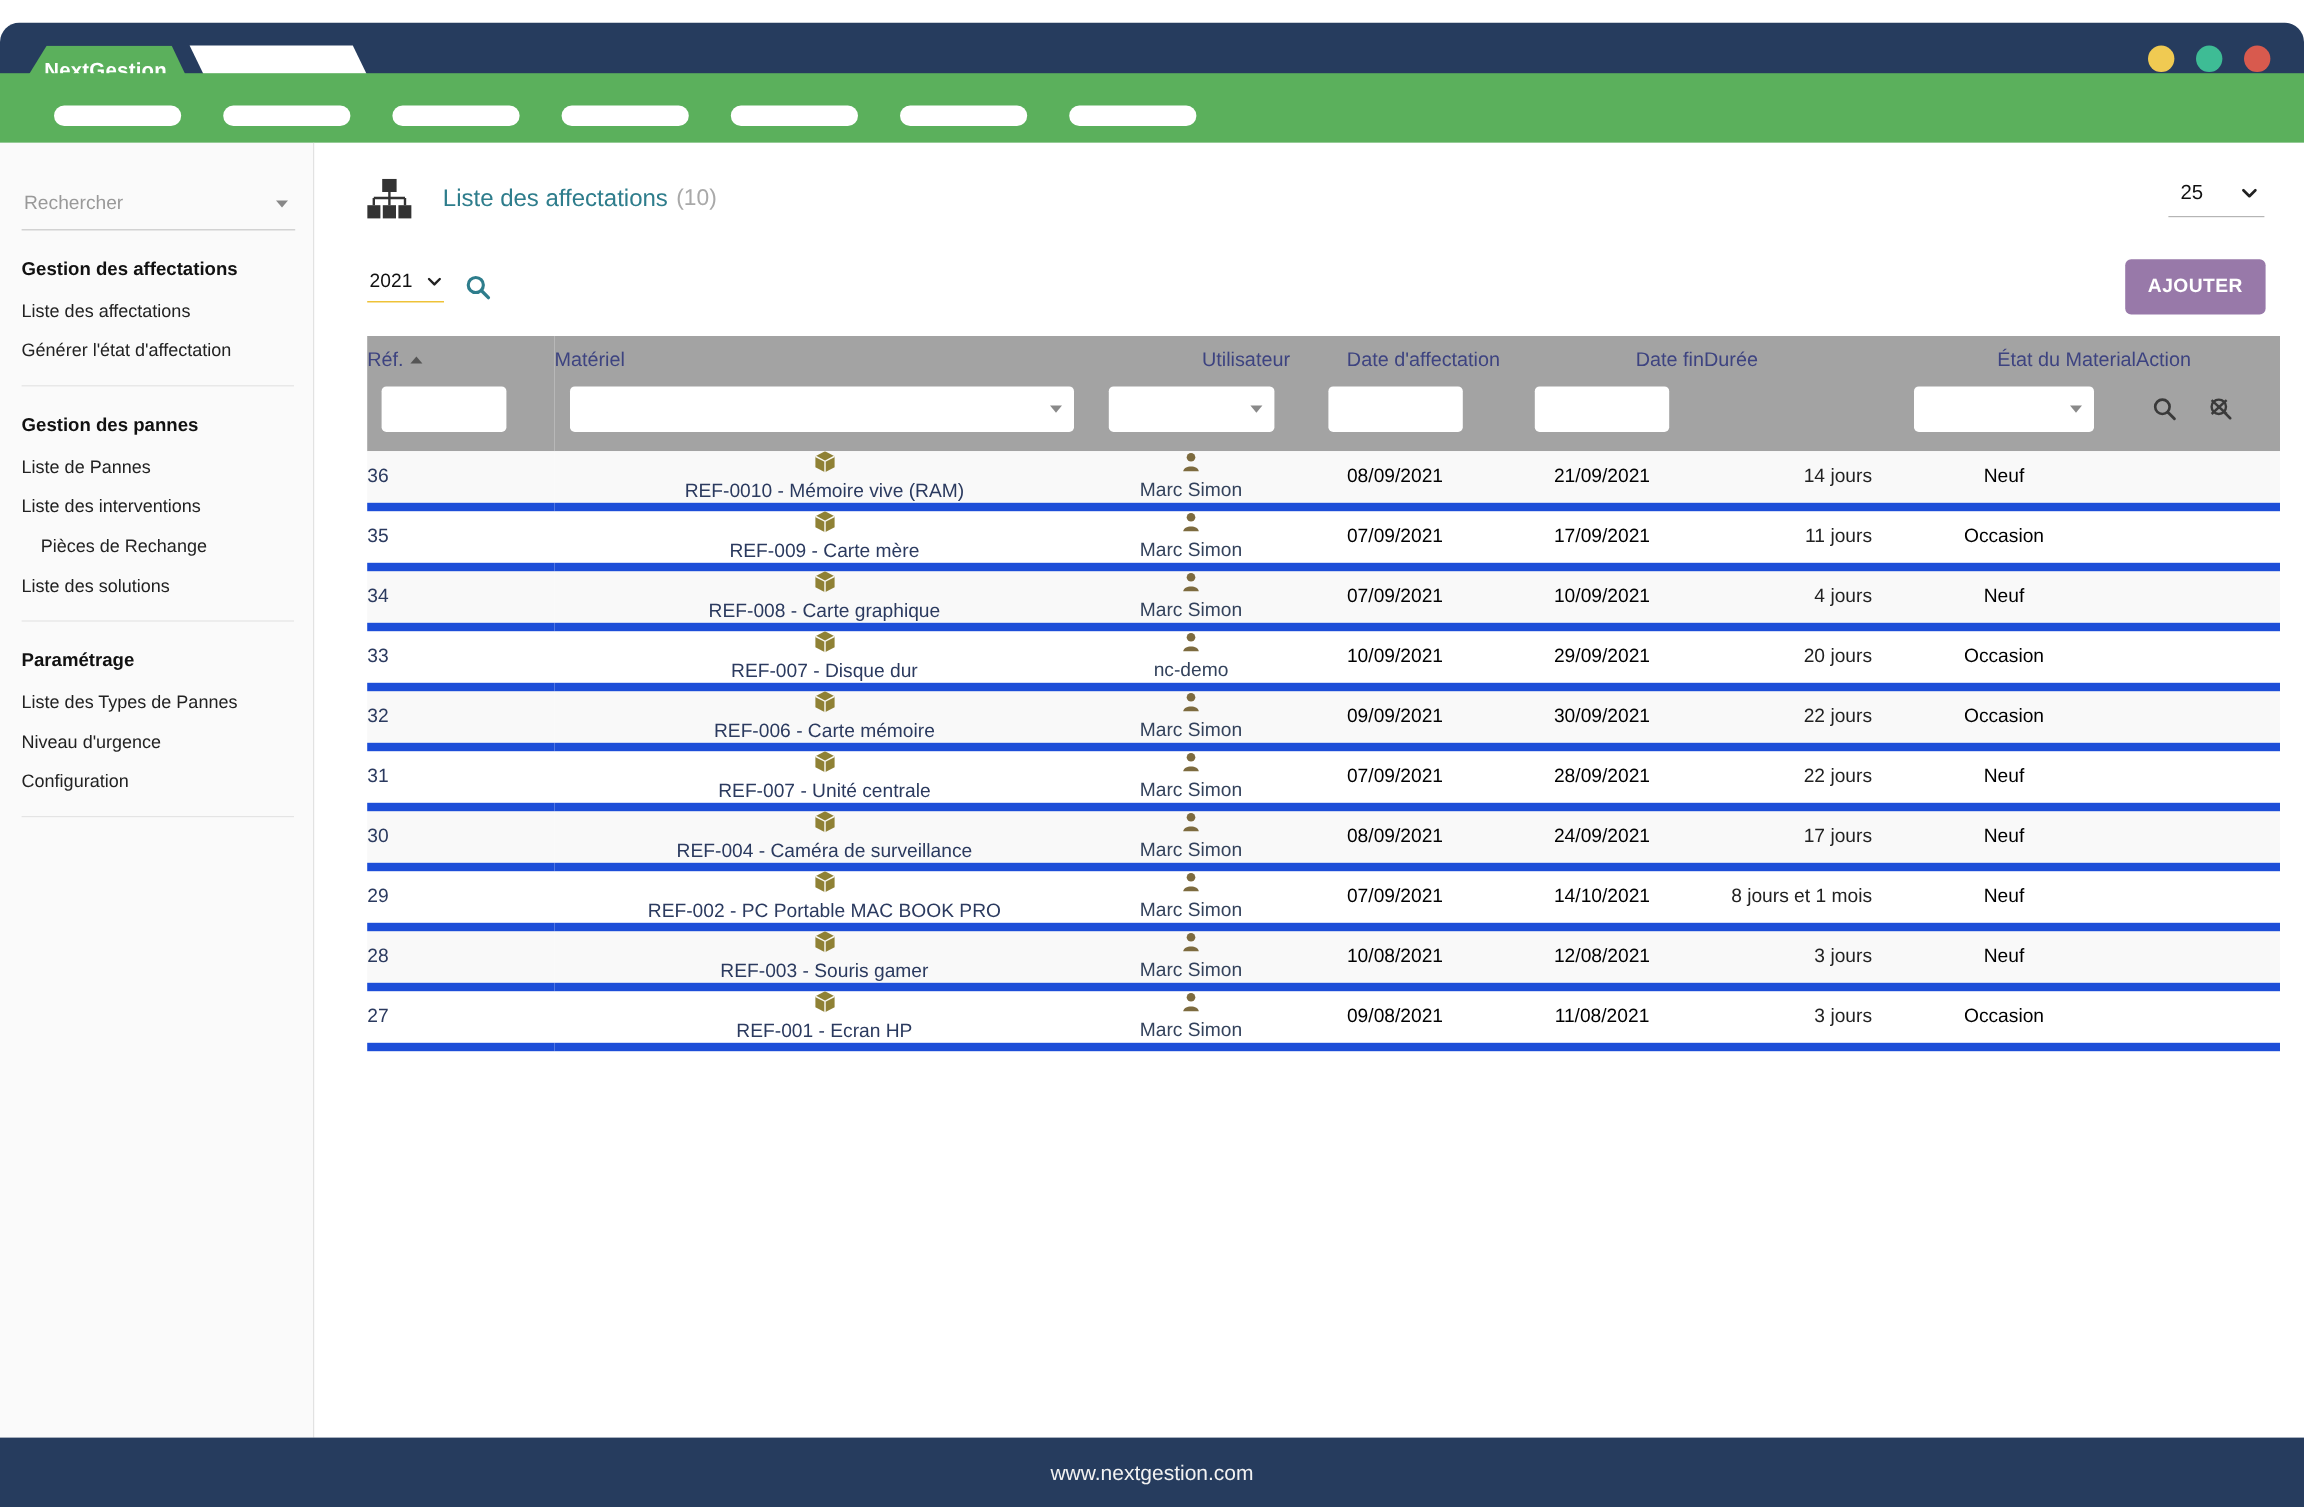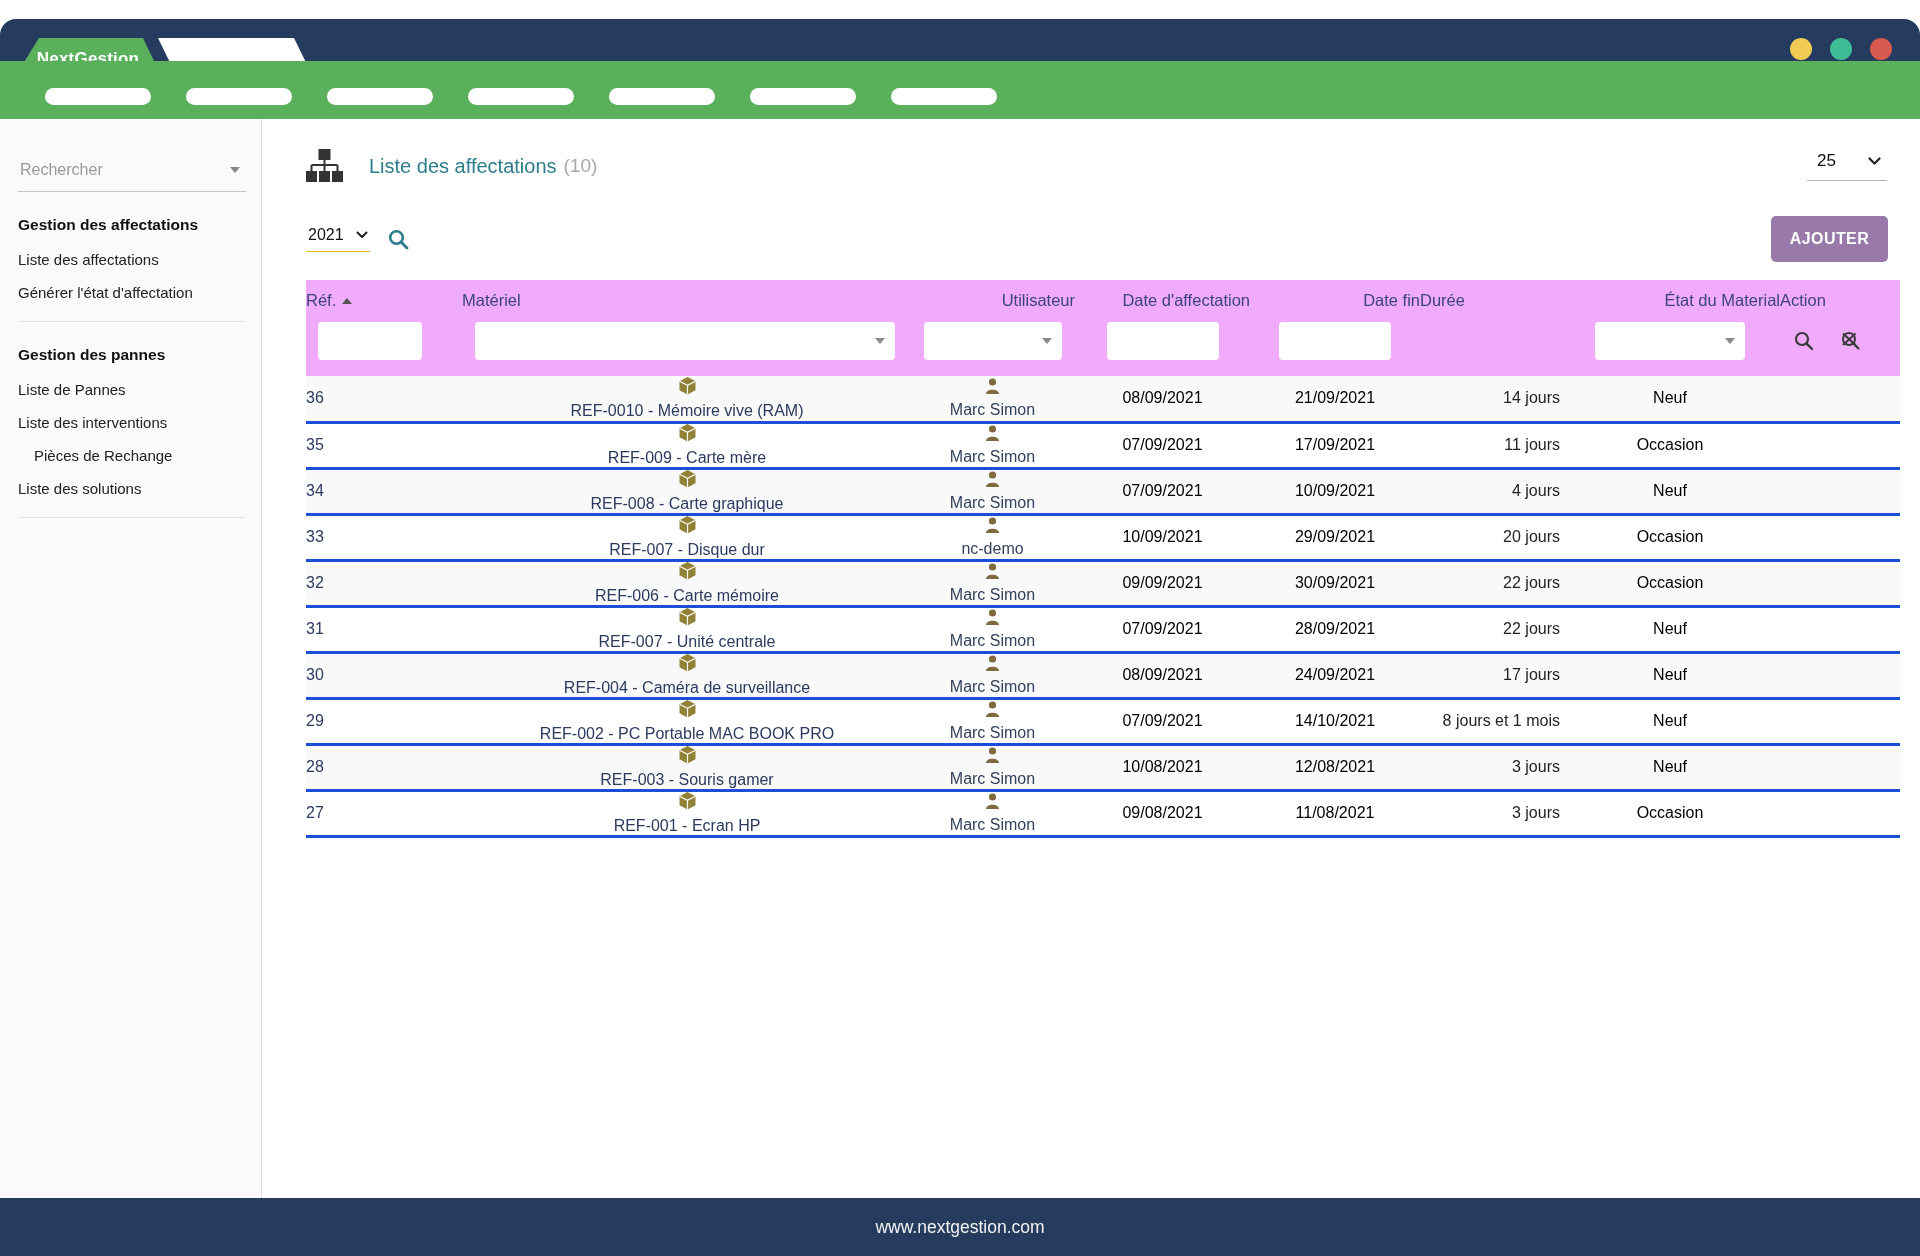--- a/index.html
+++ b/index.html
@@ -60,21 +60,21 @@
     background:#9879A9; color:#fff; font-size:16px; font-weight:bold; letter-spacing:.4px;
     border-radius:5px; cursor:pointer; font-family:"Liberation Sans", sans-serif; }
 
   
   table.grid { border-collapse:collapse; margin-top:18px; width:1594px; table-layout:fixed; }
   .grid col.c-ref { width:156px; } .grid col.c-mat { width:448px; }
   .grid col.c-usr { width:165px; } .grid col.c-da { width:175px; }
   .grid col.c-df { width:170px; } .grid col.c-dur { width:140px; }
   .grid col.c-et { width:220px; } .grid col.c-act { width:120px; }
 
-  .grid thead th, .grid thead td { background:#f0abfc; }
+  .grid thead th, .grid thead td { background:#a3a3a3; }
   .grid thead th { color:#3D4380; font-weight:normal; font-size:16.5px; height:40px;
     padding:0; vertical-align:middle; }
   th.h-left { text-align:left; padding-left:13px; }
   th.h-center { text-align:right; }
   .sort-asc { display:inline-block; width:0; height:0; margin-left:6px;
     border-left:5px solid transparent; border-right:5px solid transparent;
     border-bottom:6px solid #555; vertical-align:middle; }
 
   .grid tr.filters td { padding:2px 0 16px 0; vertical-align:middle; }
   .f-input, .f-select { background:#fff; border:none; border-radius:4px; height:38px; }
@@ -83,21 +83,21 @@
   .f-select { display:flex; align-items:center; justify-content:flex-end;
     padding-right:10px; cursor:pointer; }
   .f-select .caret-down { border-top-color:#8a8a8a; }
   .fs-mat { width:420px; margin-left:13px; }
   .fs-usr { width:138px; margin:0 auto; }
   .f-date { display:block; margin:0 auto; width:112px; }
   .fs-etat { width:150px; margin:0 auto; }
   .f-actions { display:flex; align-items:center; gap:26px; padding-left:14px; }
   .f-actions .ic { cursor:pointer; display:flex; }
 
-  .grid tbody tr { height:46px; border-bottom:3px solid #1d4ed8; font-size:16px; }
+  .grid tbody tr { height:46px; border-bottom:7px solid #1d4ed8; font-size:16px; }
   .grid tbody tr:nth-child(odd) { background:#F9F9F9; }
   .grid tbody td { vertical-align:middle; padding:0; }
   td.t-ref { padding-left:13px; color:#2B3A5F; }
   td.t-mat { color:#2B3A5F; }
   td.t-mat .cellwrap, td.t-usr .cellwrap { display:flex; align-items:center; gap:7px;flex-direction:column; }
   td.t-mat .cellwrap { padding-left:2px; }
   td.t-usr .cellwrap { justify-content:center; }
   td.t-usr { color:#33425c; }
   td.t-da, td.t-df, td.t-et { text-align:center; color:#000000; }
   td.t-dur { text-align:right; padding-right:20px; color:#222; }
@@ -149,20 +149,26 @@
     </div>
 
     <div class="side-section">
       <p class="side-title">Gestion des pannes</p>
       <p class="side-item">Liste de Pannes</p>
       <p class="side-item">Liste des interventions</p>
       <p class="side-item indent">Pièces de Rechange</p>
       <p class="side-item">Liste des solutions</p>
     </div>
 
+    <div class="side-section">
+      <p class="side-title">Paramétrage</p>
+      <p class="side-item">Liste des Types de Pannes</p>
+      <p class="side-item">Niveau d'urgence</p>
+      <p class="side-item">Configuration</p>
+    </div>
   </div>
 
   <div class="main">
 
     <div class="title-row">
       <span>
         <svg width="37" height="34" viewBox="0 0 37 34">
           <rect x="12.5" y="0" width="12" height="11" fill="#333"></rect>
           <path d="M18.5 11 v5 M5.5 16 h26 M5.5 16 v6 M18.5 16 v6 M31.5 16 v6" stroke="#333" stroke-width="2" fill="none"></path>
           <rect x="0" y="22" width="11" height="11" fill="#333"></rect>

